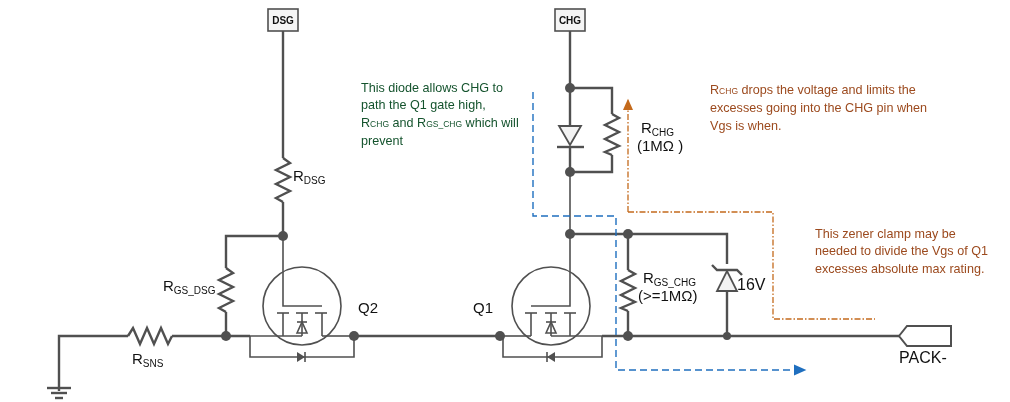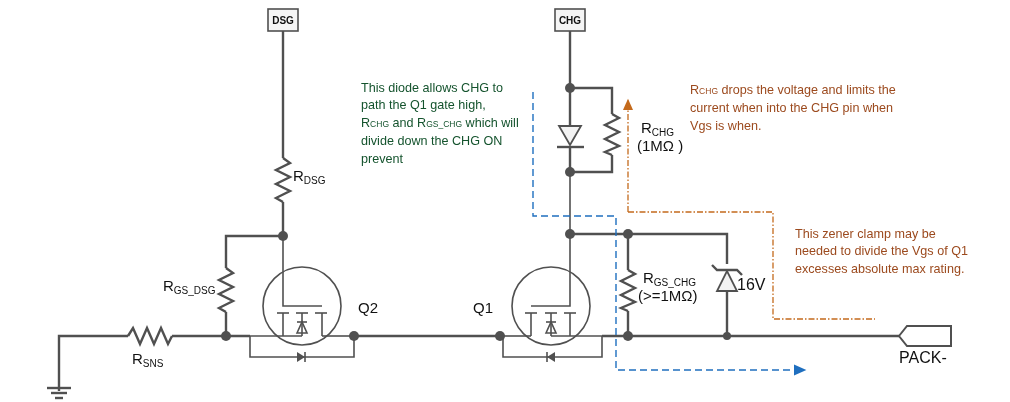--- a/index.html
+++ b/index.html
@@ -9,21 +9,21 @@
   .wire-thin { stroke: #505050; stroke-width: 1.6; fill: none; }
   .node { fill: #505050; }
   .box { fill: #f5f5f5; stroke: #505050; stroke-width: 1.6; }
   .boxlbl { font-family: "Liberation Sans", sans-serif; font-weight: bold; font-size: 10px; fill: #111; }
   .lbl { font-family: "Liberation Sans", sans-serif; font-size: 15px; fill: #111; }
   .sub { font-size: 10px; }
   .blue-path { stroke: #1f6fbf; stroke-width: 1.4; fill: none; stroke-dasharray: 7 4; }
   .orange-path { stroke: #c46a1c; stroke-width: 1.3; fill: none; stroke-dasharray: 6 2 1.5 2; }
   .note { position: absolute; font-family: "Liberation Sans", sans-serif; font-size: 12.6px; line-height: 17.4px; }
   .note-blue { color: #14532d; }
-  .note-orange { color: #9c4a1e; }
+  .note-orange { color: #9c4a1e; margin-left: 20px; }
   .note .s { font-size: 8.5px; }
   .note-line { display: block; white-space: nowrap; }
 </style>
 </head>
 <body>
 
 <svg width="1010" height="402" viewBox="0 0 1010 402">
   <defs>
     <marker id="arrBlue" markerWidth="10" markerHeight="10" refX="8" refY="5" orient="auto">
       <path d="M0,1 L9,5 L0,9 Z" fill="#1f6fbf"></path>
@@ -153,27 +153,26 @@
   <path class="blue-path" d="M533,92 L533,216 L616,216 L616,370 L805,370" marker-end="url(#arrBlue)"></path>
 
   <path class="orange-path" d="M628,212 L628,100" marker-end="url(#arrOrange)"></path>
   <path class="orange-path" d="M628,212 L773,212 L773,319 L875,319"></path>
 </svg>
 
 <div class="note note-blue" style="left:361px; top:80px;">
   <span class="note-line">This diode allows CHG to</span>
   <span class="note-line">path the Q1 gate high,</span>
   <span class="note-line"><span>R</span><span class="s">CHG</span><span style="white-space:pre"> and </span><span>R</span><span class="s">GS_CHG</span><span style="white-space:pre"> which will</span></span>
-  <span class="note-line">divide down the CHG ON</span>
   <span class="note-line">prevent</span>
 </div>
 
 <div class="note note-orange" style="left:690px; top:82px;">
   <span class="note-line"><span>R</span><span class="s">CHG</span><span style="white-space:pre"> drops the voltage and limits the</span></span>
-  <span class="note-line">current when into the CHG pin when</span>
+  <span class="note-line">excesses going into the CHG pin when</span>
   <span class="note-line">Vgs is when.</span>
 </div>
 
 <div class="note note-orange" style="left:795px; top:226px;">
   <span class="note-line">This zener clamp may be</span>
   <span class="note-line">needed to divide the Vgs of Q1</span>
   <span class="note-line">excesses absolute max rating.</span>
 </div>
 
 </body></html>

